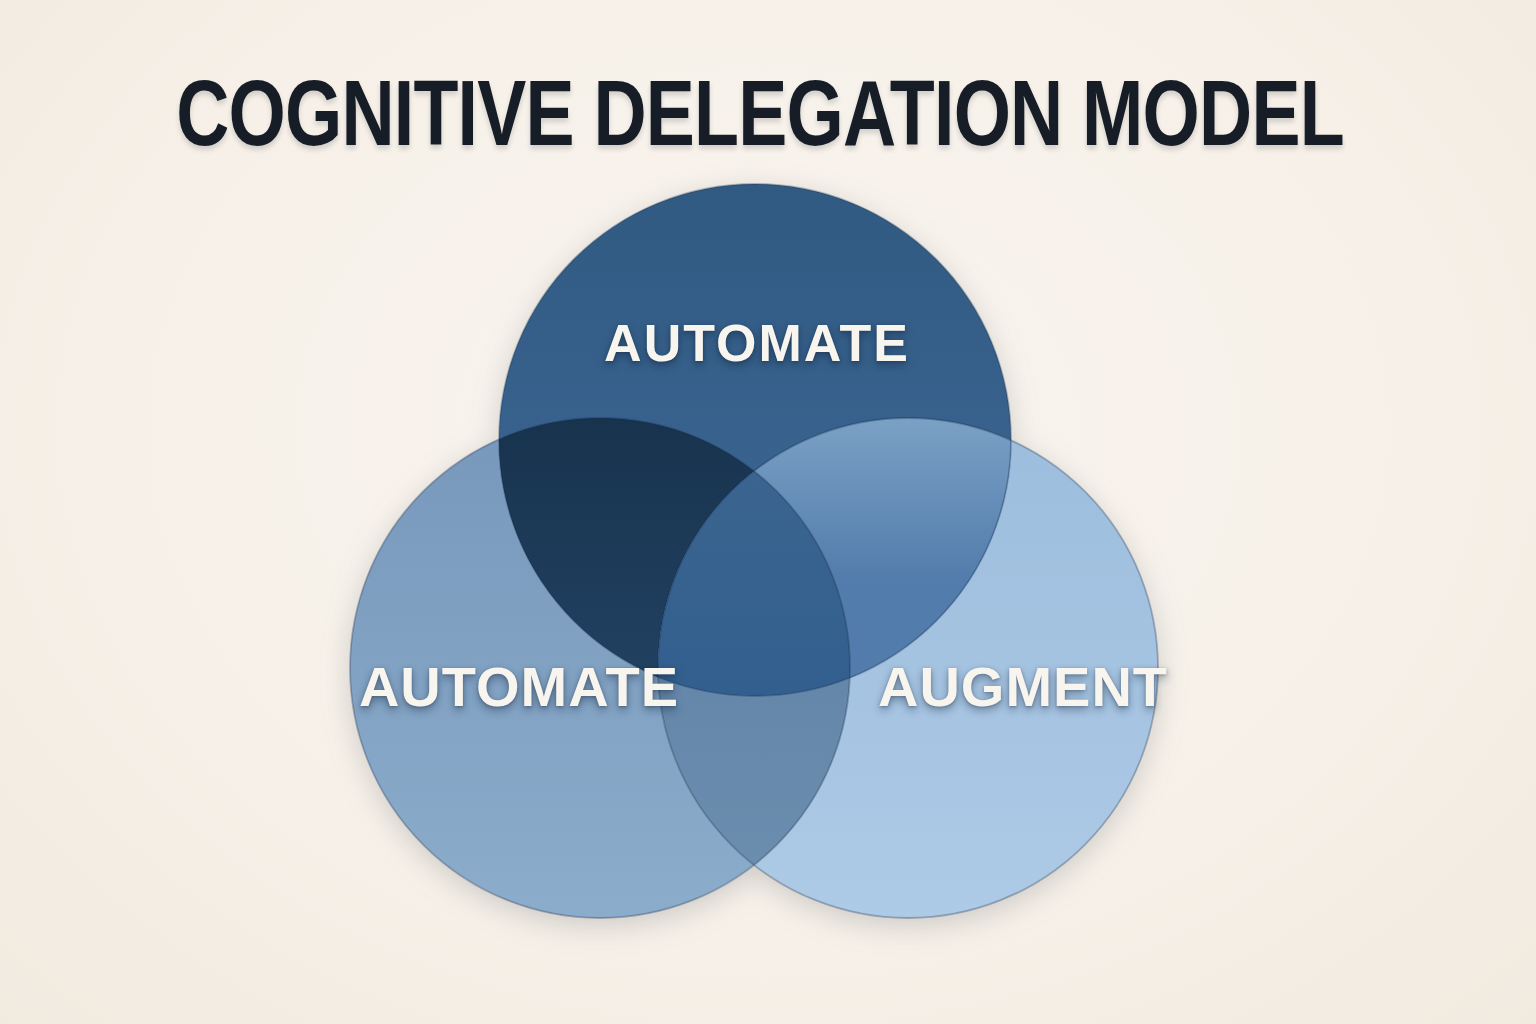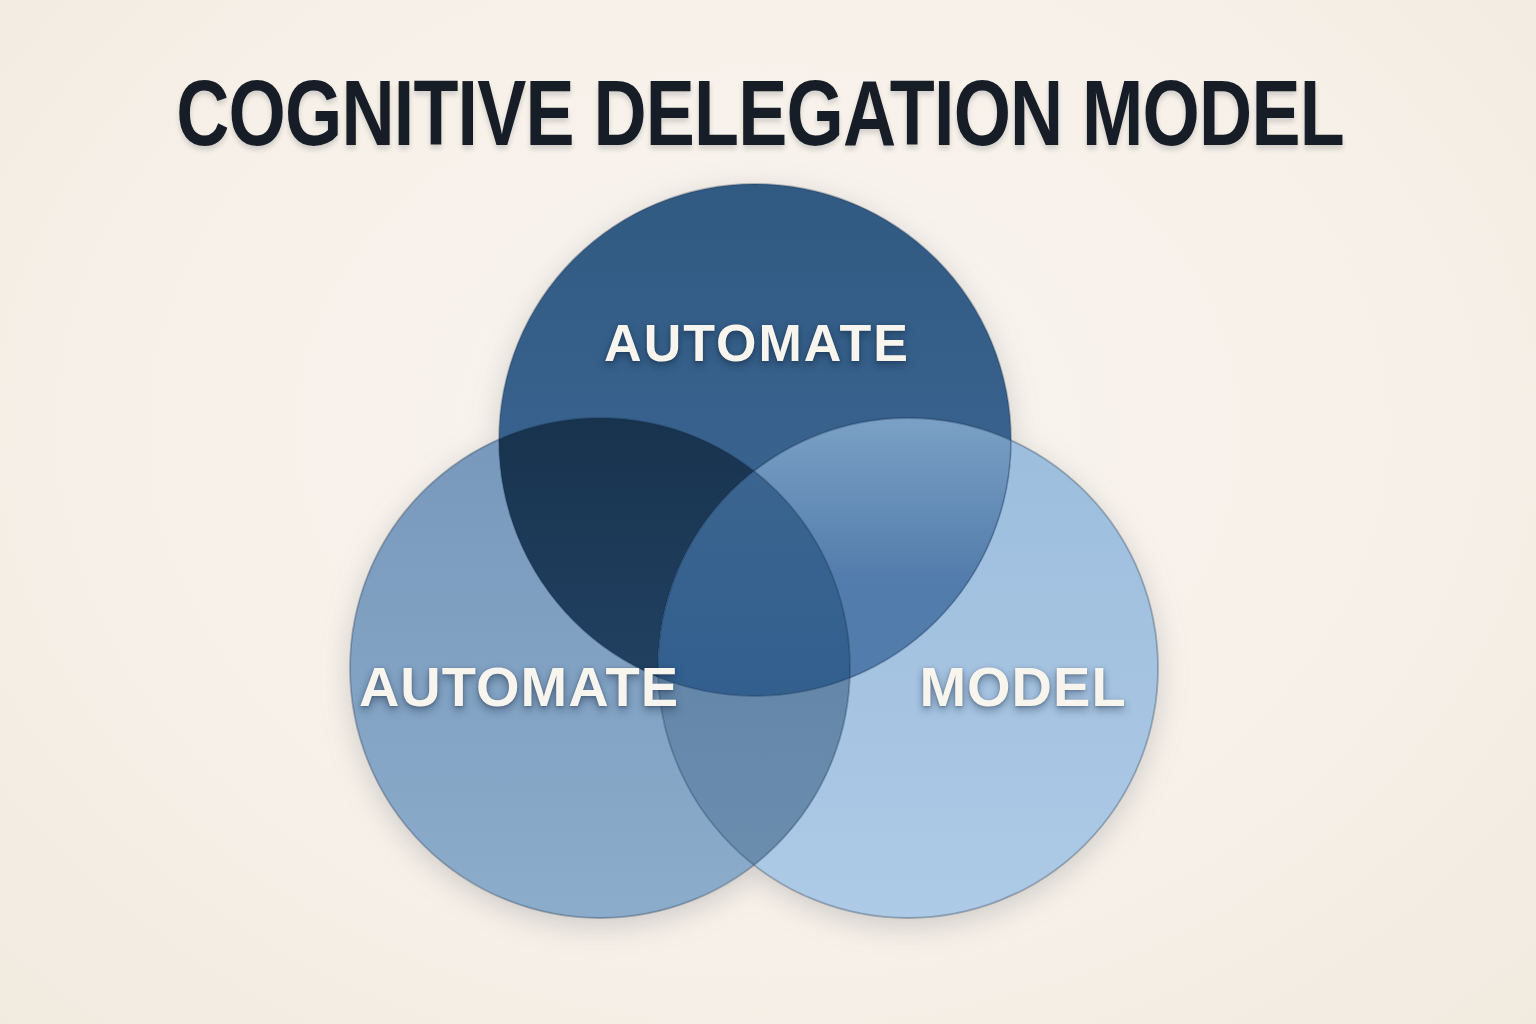--- a/index.html
+++ b/index.html
@@ -118,17 +118,17 @@
 
   <div class="label circle-label lbl-automate">
     <span class="inner">AUTOMATE</span>
   </div>
 
   <div class="label circle-label lbl-augment">
     <span class="inner">AUTOMATE</span>
   </div>
 
   <div class="label circle-label lbl-retain">
-    <span class="inner">MODEL</span>
+    <span class="inner">AUGMENT</span>
   </div>
 
 
 </div>
 
 </body></html>

